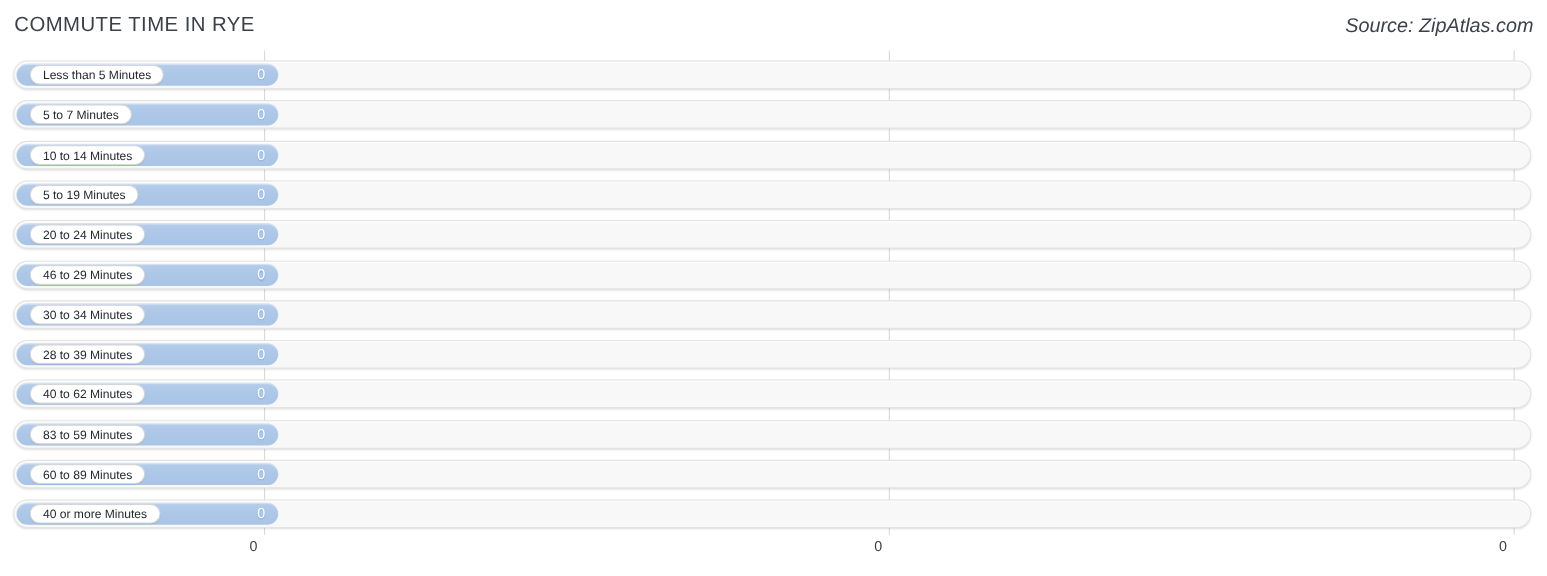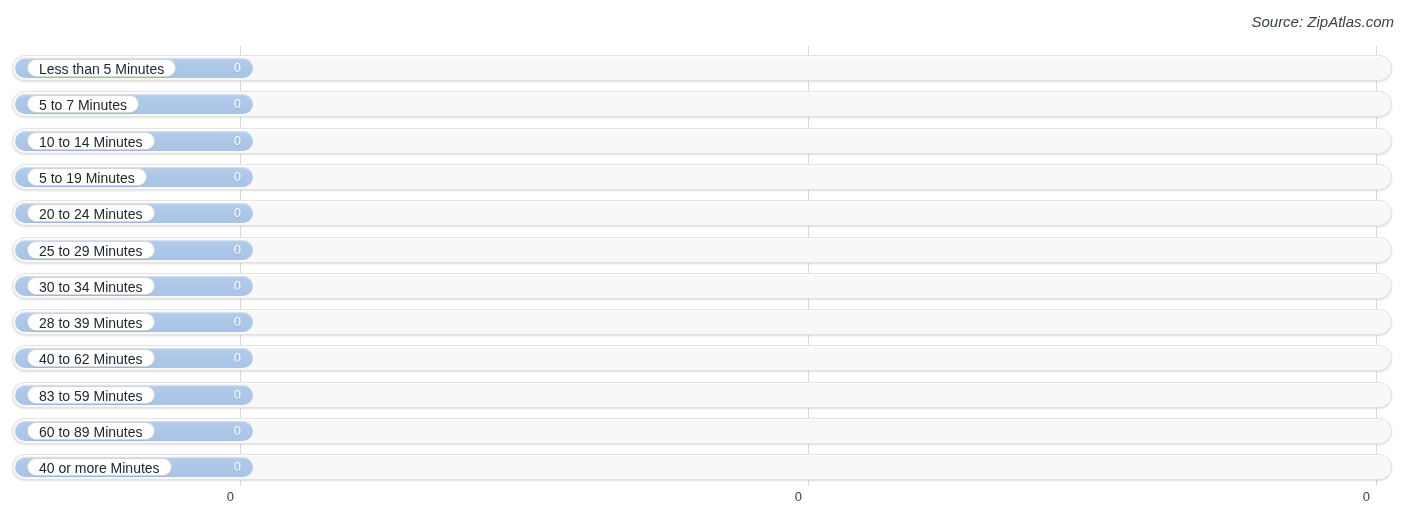--- a/index.html
+++ b/index.html
@@ -32,21 +32,21 @@
     font-size: 18.5px;
     font-weight: 400;
     letter-spacing: 0.4px;
     color: #3c4149;
     white-space: nowrap;
   }
   #source-label {
     position: absolute;
     right: 12px;
     top: 13px;
-    font-size: 15px;
+    font-size: 18px;
     font-style: italic;
     color: #3c4149;
     white-space: nowrap;
   }
 
   
   #plot {
     position: absolute;
     left: 0;
     top: 46px;
@@ -106,21 +106,21 @@
   .bar-label-pill {
     position: absolute;
     left: 15px;
     top: 4px;
     height: 18px;
     padding: 0 11px;
     border-radius: 9px;
     background: #ffffff;
     border: 1px solid #d5d5d5;
     line-height: 18px;
-    font-size: 14px;
+    font-size: 11px;
     color: #23282e;
     white-space: nowrap;
     z-index: 3;
     box-shadow: 0 1px 1px rgba(0,0,0,0.07);
   }
 
   
   #axis {
     position: absolute;
     left: 0;
@@ -135,20 +135,21 @@
     color: #3c4149;
     transform: translateX(-100%);
     padding-right: 6px;
     white-space: nowrap;
   }
 </style>
 </head>
 <body>
 
 <div id="header">
+  <div id="chart-title">COMMUTE TIME IN RYE</div>
   <div id="source-label">Source: ZipAtlas.com</div>
 </div>
 
 <div id="plot">
     <div class="gridline" style="left: 240px;"></div>
     <div class="gridline" style="left: 808px;"></div>
     <div class="gridline" style="left: 1376px;"></div>
     <div class="bar-row" style="top: 9px;">
       <div class="bar-track"></div>
       <div class="bar-fill" style="width: 238px;">
@@ -182,21 +183,21 @@
       <div class="bar-fill" style="width: 238px;">
         <span class="bar-value">0</span>
       </div>
       <div class="bar-label-pill">20 to 24 Minutes</div>
     </div>
     <div class="bar-row" style="top: 190.5px;">
       <div class="bar-track"></div>
       <div class="bar-fill" style="width: 238px;">
         <span class="bar-value">0</span>
       </div>
-      <div class="bar-label-pill">25 to 29 Minutes</div>
+      <div class="bar-label-pill">46 to 29 Minutes</div>
     </div>
     <div class="bar-row" style="top: 226.8px;">
       <div class="bar-track"></div>
       <div class="bar-fill" style="width: 238px;">
         <span class="bar-value">0</span>
       </div>
       <div class="bar-label-pill">30 to 34 Minutes</div>
     </div>
     <div class="bar-row" style="top: 263.1px;">
       <div class="bar-track"></div>

